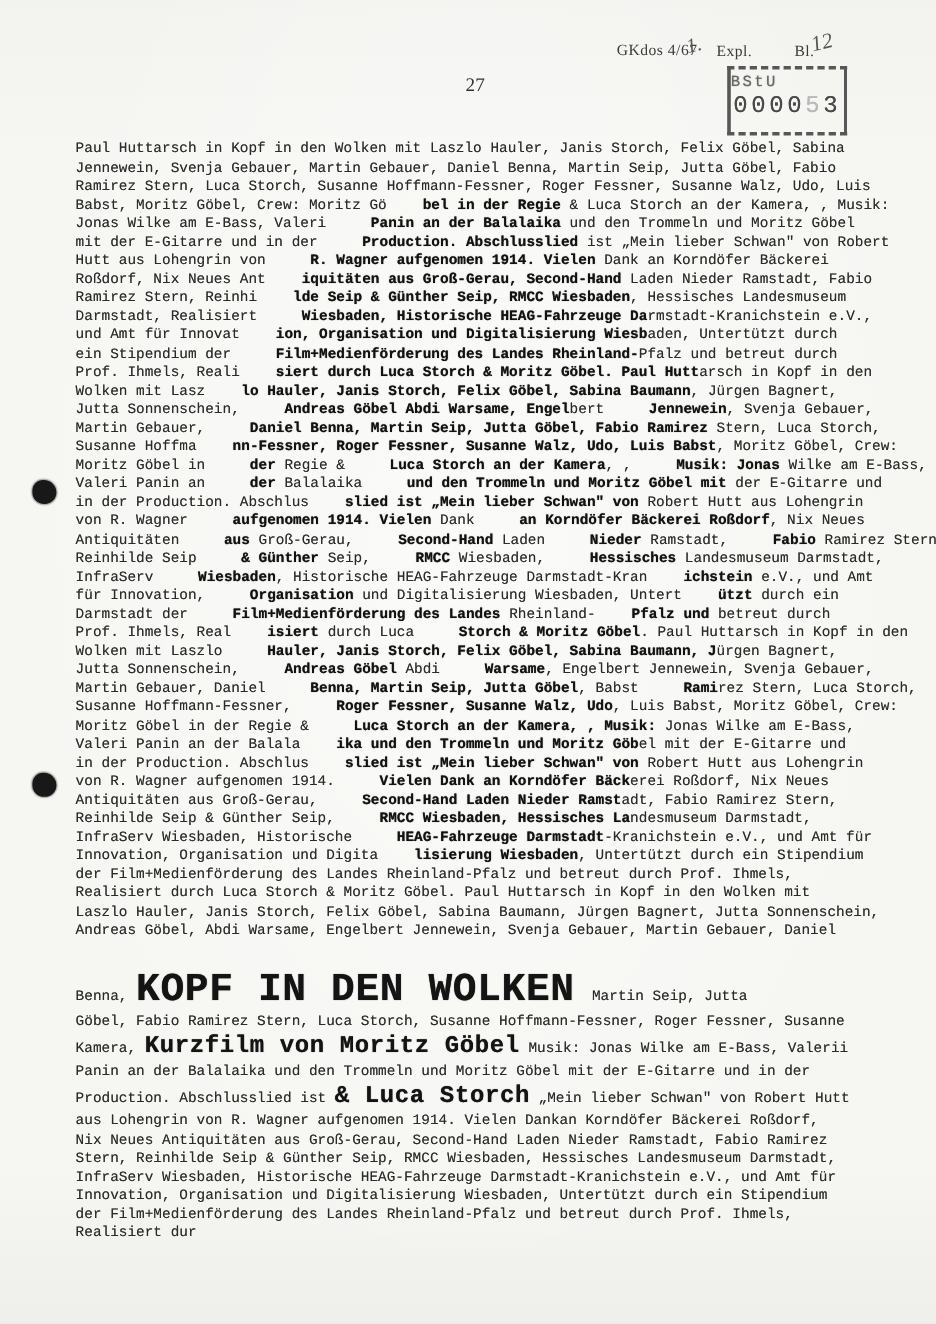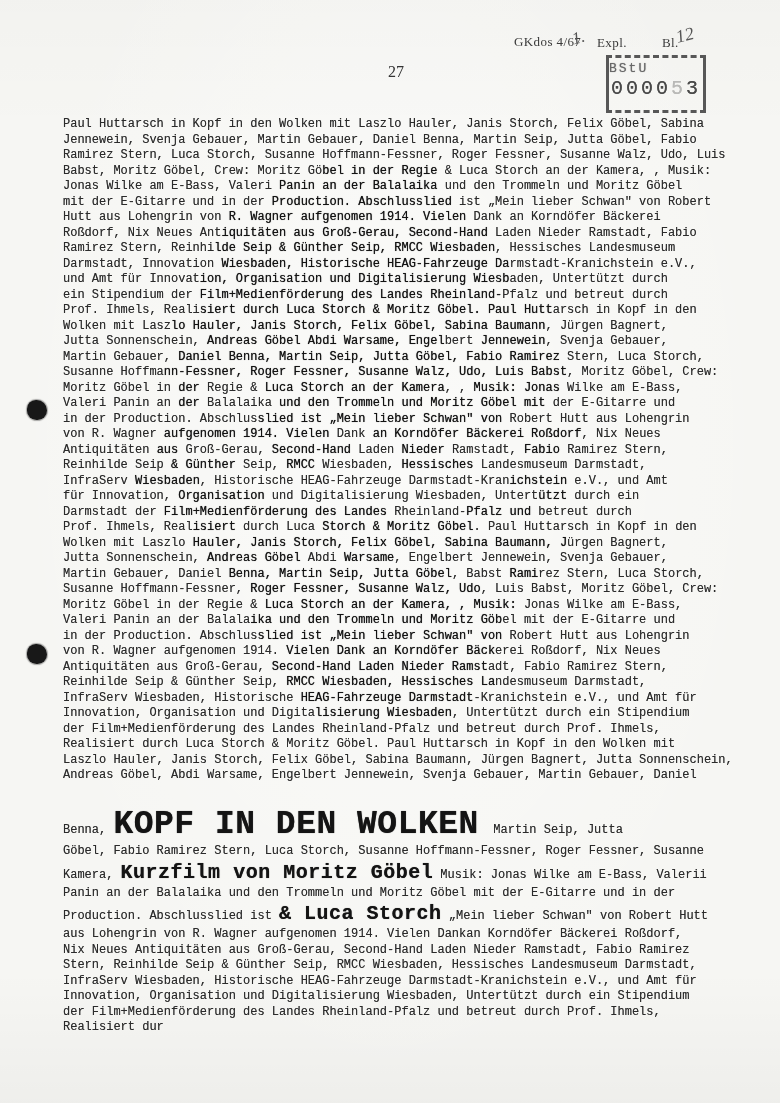--- a/index.html
+++ b/index.html
@@ -30,21 +30,21 @@
   .stamp-number{margin-top:1px;text-align:center;font-size:20px;letter-spacing:3px;color:#333;text-shadow:0 0 .5px #444;white-space:pre;}
   .stamp-number .faint{opacity:.35;}
   
   .hole{position:absolute;left:27px;width:20px;height:20px;background:#181818;border-radius:46% 54% 50% 50%;box-shadow:0 0 1px 1px rgba(20,20,20,.35);}
   .hole-1{top:400px;}
   .hole-2{top:644px;}
   
   .main-text{position:absolute;left:63px;top:117px;width:700px;}
   .disp-text{position:absolute;left:63px;top:806px;width:700px;}
   .line{white-space:pre;line-height:15.5px;font-size:12px;color:#2b2b2b;text-shadow:0 0 .4px rgba(40,40,40,.55);}
-  .b{font-weight:normal;color:#121212;text-shadow:0 0 .7px rgba(10,10,10,.8);}
+  .b{font-weight:bold;color:#121212;text-shadow:0 0 .7px rgba(10,10,10,.8);padding-left:30px;}
   .h1{font-size:33px;font-weight:bold;line-height:38px;color:#141414;letter-spacing:.5px;text-shadow:0 0 .8px rgba(0,0,0,.8);}
   .h2{font-size:20px;font-weight:bold;line-height:26px;color:#141414;letter-spacing:.5px;text-shadow:0 0 .7px rgba(0,0,0,.8);margin-top:36px;}
 </style>
 </head>
 <body>
 
 <div class="page">
 
   <span class="hdr-item classification">GKdos 4/67</span>
   <span class="handwrite copy-num">1.</span>
@@ -65,21 +65,21 @@
   <div class="main-text" id="main-text">
       <div class="line"><span>Paul Huttarsch in Kopf in den Wolken mit Laszlo Hauler, Janis Storch, Felix Göbel, Sabina</span></div>
       <div class="line"><span>Jennewein, Svenja Gebauer, Martin Gebauer, Daniel Benna, Martin Seip, Jutta Göbel, Fabio</span></div>
       <div class="line"><span>Ramirez Stern, Luca Storch, Susanne Hoffmann-Fessner, Roger Fessner, Susanne Walz, Udo, Luis</span></div>
       <div class="line"><span>Babst, Moritz Göbel, Crew: Moritz Gö</span><span class="b">bel in der Regie</span><span> &amp; Luca Storch an der Kamera, , Musik:</span></div>
       <div class="line"><span>Jonas Wilke am E-Bass, Valeri </span><span class="b">Panin an der Balalaika</span><span> und den Trommeln und Moritz Göbel</span></div>
       <div class="line"><span>mit der E-Gitarre und in der </span><span class="b">Production. Abschlusslied</span><span> ist „Mein lieber Schwan" von Robert</span></div>
       <div class="line"><span>Hutt aus Lohengrin von </span><span class="b">R. Wagner aufgenomen 1914. Vielen</span><span> Dank an Korndöfer Bäckerei</span></div>
       <div class="line"><span>Roßdorf, Nix Neues Ant</span><span class="b">iquitäten aus Groß-Gerau, Second-Hand</span><span> Laden Nieder Ramstadt, Fabio</span></div>
       <div class="line"><span>Ramirez Stern, Reinhi</span><span class="b">lde Seip &amp; Günther Seip, RMCC Wiesbaden</span><span>, Hessisches Landesmuseum</span></div>
-      <div class="line"><span>Darmstadt, Innovation </span><span class="b">Wiesbaden, Historische HEAG-Fahrzeuge Da</span><span>rmstadt-Kranichstein e.V.,</span></div>
+      <div class="line"><span>Darmstadt, Realisiert </span><span class="b">Wiesbaden, Historische HEAG-Fahrzeuge Da</span><span>rmstadt-Kranichstein e.V.,</span></div>
       <div class="line"><span>und Amt für Innovat</span><span class="b">ion, Organisation und Digitalisierung Wiesb</span><span>aden, Untertützt durch</span></div>
       <div class="line"><span>ein Stipendium der </span><span class="b">Film+Medienförderung des Landes Rheinland-</span><span>Pfalz und betreut durch</span></div>
       <div class="line"><span>Prof. Ihmels, Reali</span><span class="b">siert durch Luca Storch &amp; Moritz Göbel. Paul Hutt</span><span>arsch in Kopf in den</span></div>
       <div class="line"><span>Wolken mit Lasz</span><span class="b">lo Hauler, Janis Storch, Felix Göbel, Sabina Baumann</span><span>, Jürgen Bagnert,</span></div>
       <div class="line"><span>Jutta Sonnenschein, </span><span class="b">Andreas Göbel Abdi Warsame, Engel</span><span>bert </span><span class="b">Jennewein</span><span>, Svenja Gebauer,</span></div>
       <div class="line"><span>Martin Gebauer, </span><span class="b">Daniel Benna, Martin Seip, Jutta Göbel, Fabio Ramirez</span><span> Stern, Luca Storch,</span></div>
       <div class="line"><span>Susanne Hoffma</span><span class="b">nn-Fessner, Roger Fessner, Susanne Walz, Udo, Luis Babst</span><span>, Moritz Göbel, Crew:</span></div>
       <div class="line"><span>Moritz Göbel in </span><span class="b">der</span><span> Regie &amp; </span><span class="b">Luca Storch an der Kamera</span><span>, , </span><span class="b">Musik: Jonas</span><span> Wilke am E-Bass,</span></div>
       <div class="line"><span>Valeri Panin an </span><span class="b">der</span><span> Balalaika </span><span class="b">und den Trommeln und Moritz Göbel mit</span><span> der E-Gitarre und</span></div>
       <div class="line"><span>in der Production. Abschlus</span><span class="b">slied ist „Mein lieber Schwan" von</span><span> Robert Hutt aus Lohengrin</span></div>

